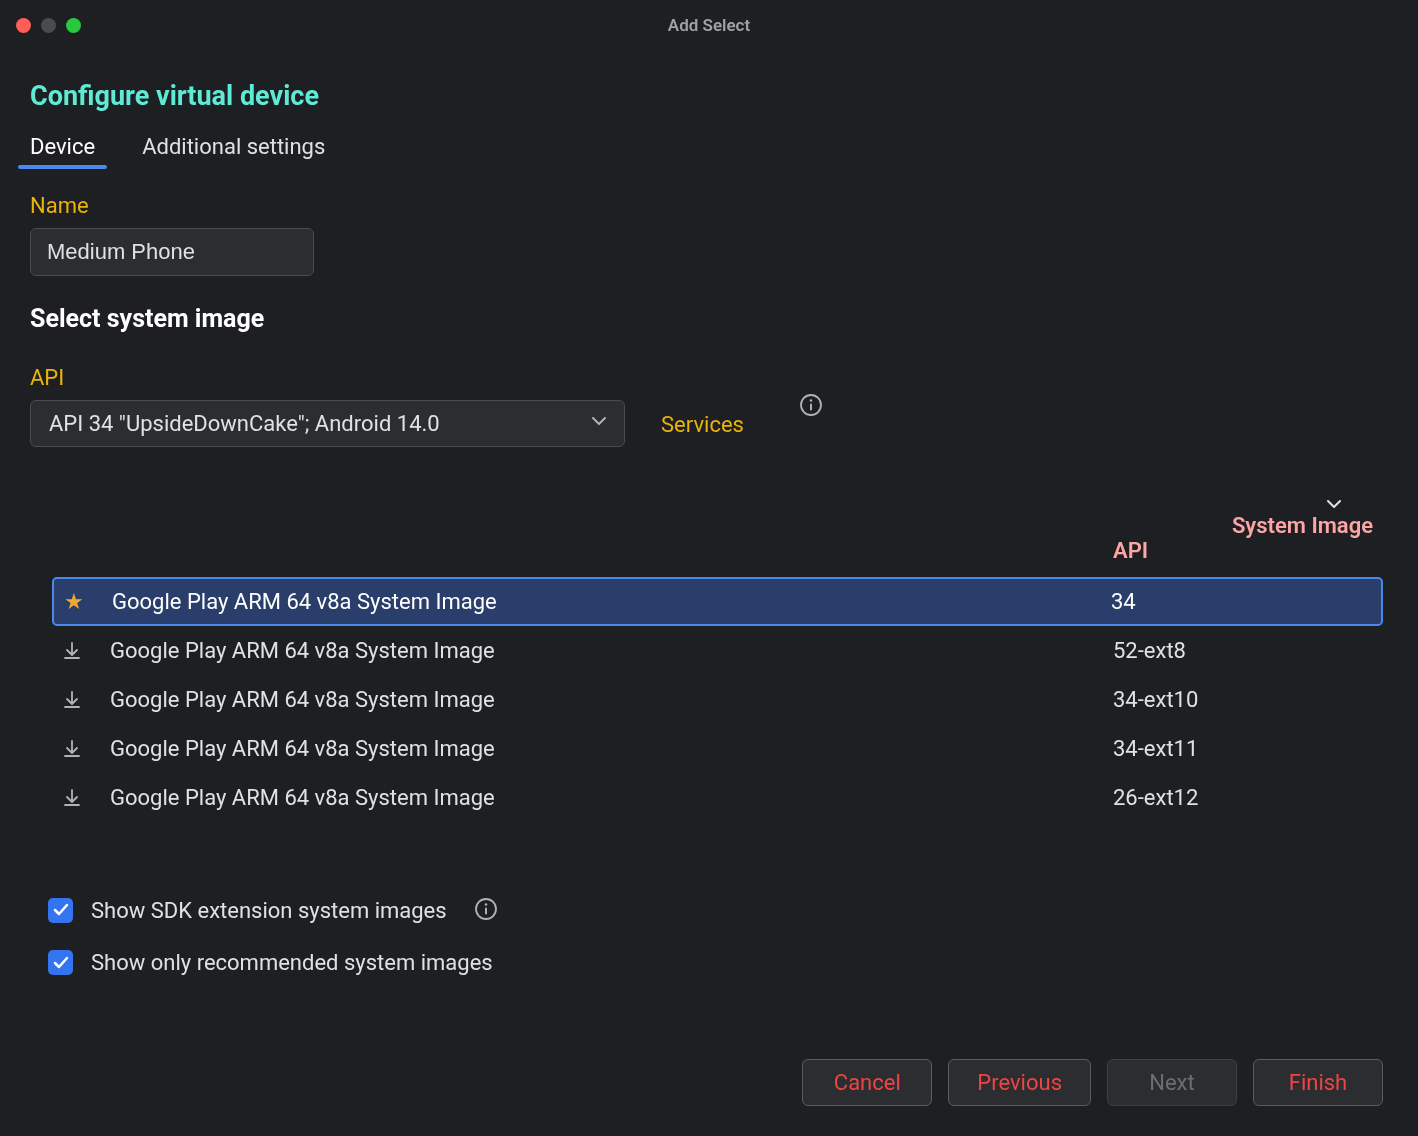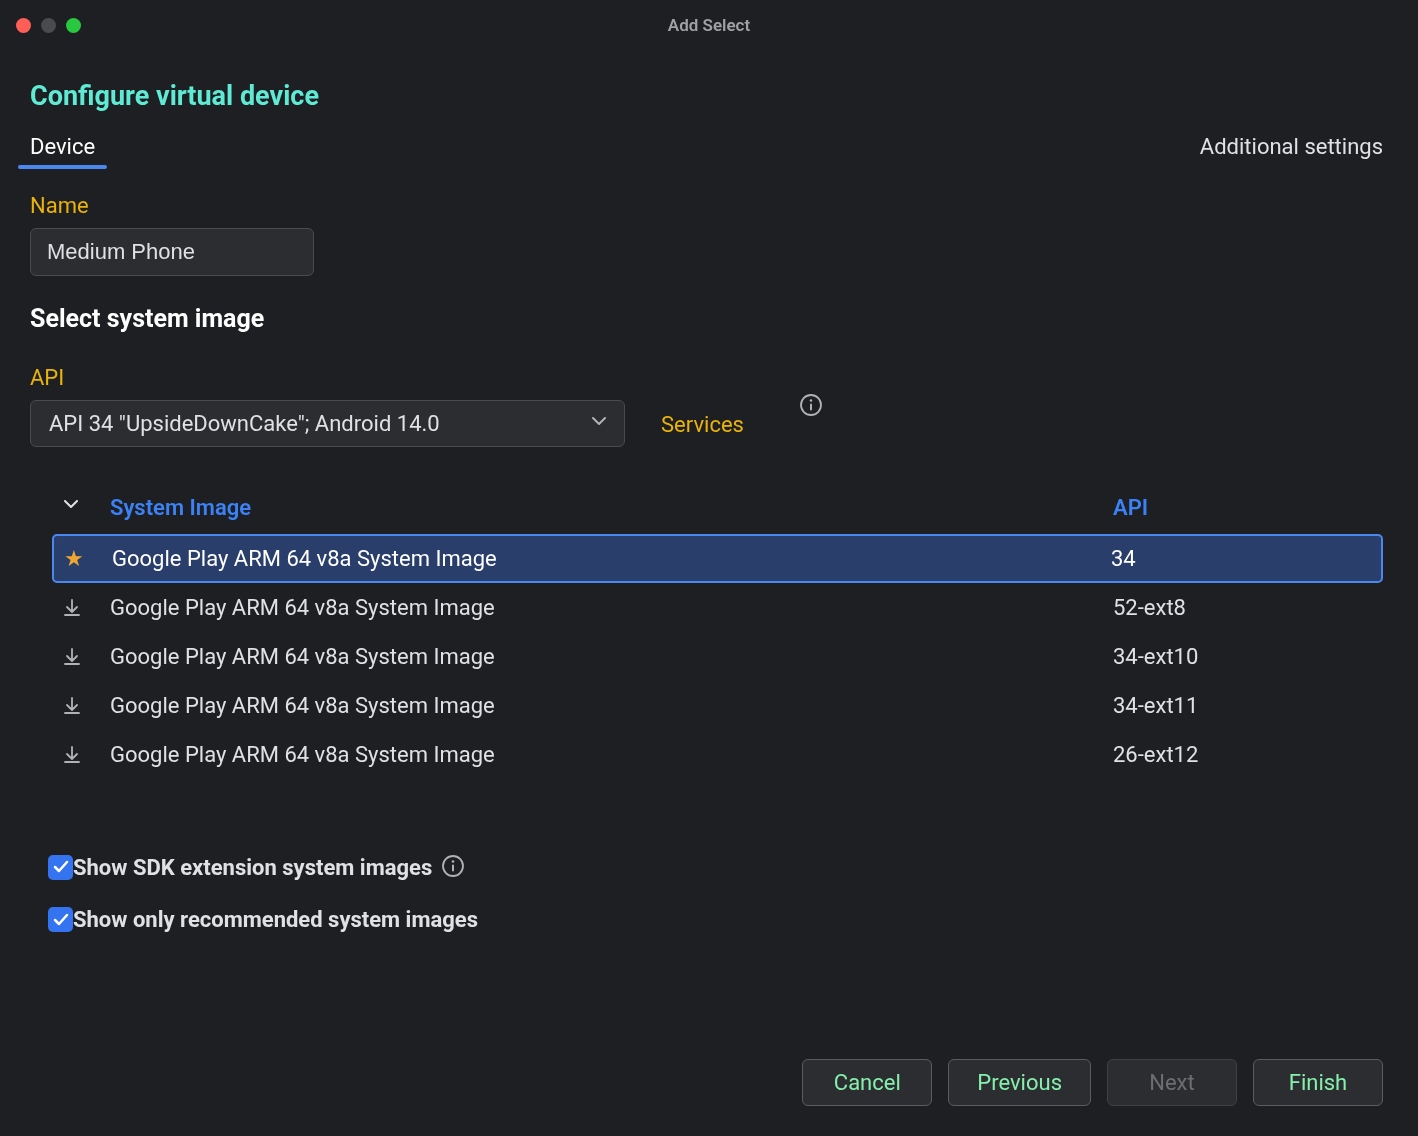--- a/index.html
+++ b/index.html
@@ -58,23 +58,22 @@
       flex-direction: column;
     }
     .page-title {
       font-size: 27px;
       font-weight: 700;
       color: #5eead4;
       margin-bottom: 22px;
     }
     .tabs {
       display: flex;
-      gap: 30px;
+      gap: 47px;
       margin-bottom: 24px;
-      justify-content: space-between;
     }
     .tab {
       font-size: 22px;
       color: #dfe1e5;
       padding-bottom: 10px;
       cursor: pointer;
       position: relative;
     }
     .tab.active {
       color: #ffffff;
@@ -159,25 +158,26 @@
     .info-extra {
       margin-left: 18px;
       align-self: center;
     }
     .table-container {
       margin-left: 22px;
       margin-right: 0px;
     }
     .table-header {
       display: flex;
-      align-items: flex-start;
+      align-items: flex-end;
       padding: 8px 10px 14px 10px;
       font-size: 22px;
       font-weight: 600;
-      color: #3b82f6;
+      color: #fca5a5;
+      flex-direction: column;
     }
     .col-icon {
       width: 48px;
       display: flex;
       align-items: center;
     }
     .col-name {
       flex: 1;
     }
     .col-api {
@@ -207,21 +207,21 @@
     .checkboxes {
       margin-top: 74px;
       margin-left: 18px;
       display: flex;
       flex-direction: column;
       gap: 26px;
     }
     .checkbox-row {
       display: flex;
       align-items: center;
-      font-weight: bold;
+      gap: 18px;
     }
     .checkbox {
       width: 25px;
       height: 25px;
       background: #3574f0;
       border-radius: 5px;
       display: flex;
       align-items: center;
       justify-content: center;
       cursor: pointer;
@@ -239,21 +239,21 @@
       justify-content: flex-end;
       gap: 16px;
       padding: 30px 35px 30px 30px;
     }
     .btn {
       background: #2b2d30;
       border: 1px solid #5a5c60;
       border-radius: 6px;
       padding: 10px 28px;
       font-size: 22px;
-      color: #86efac;
+      color: #ef4444;
       cursor: pointer;
       min-width: 130px;
       text-align: center;
     }
     .btn.disabled {
       color: #6c6e72;
       border-color: #3e4044;
       cursor: default;
     }
     .expand-chevron {

